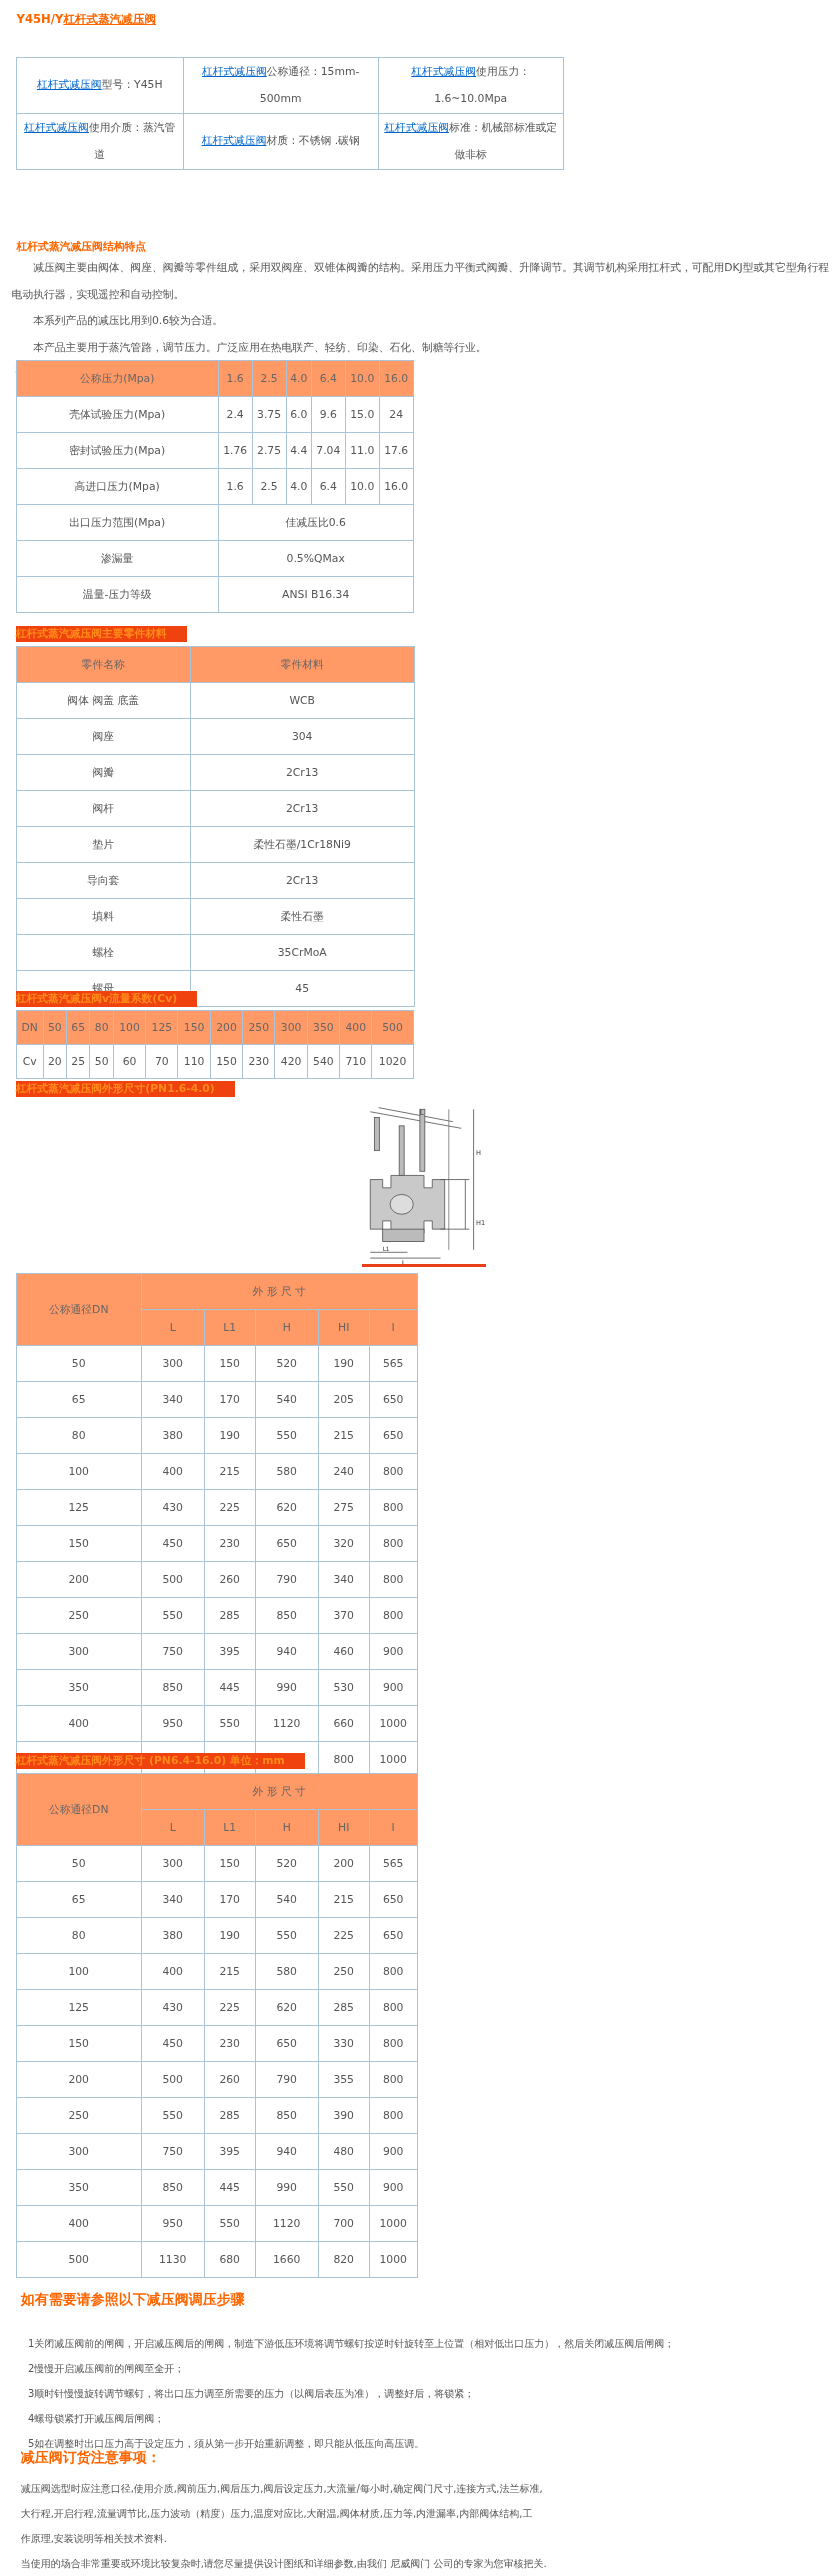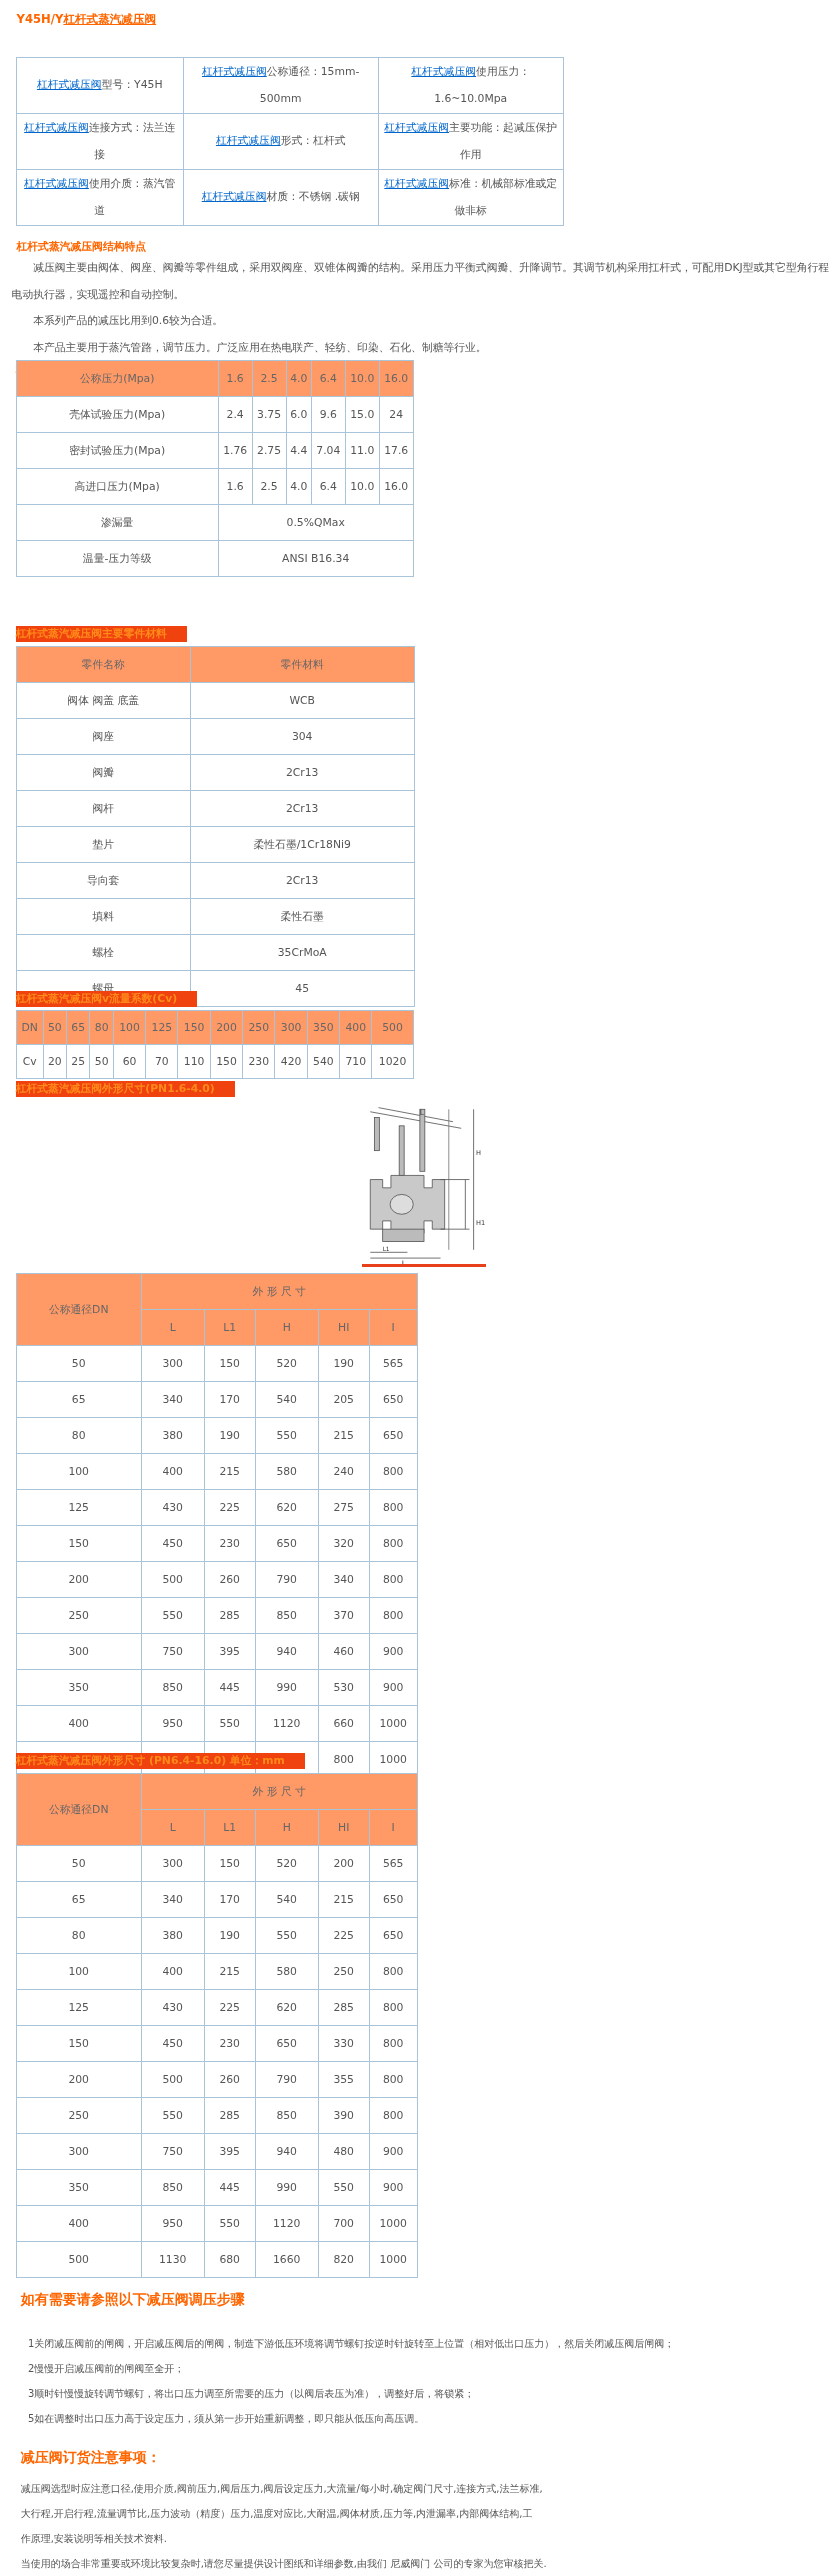--- a/index.html
+++ b/index.html
@@ -79,25 +79,20 @@
   </div>
 
   <table class="spec">
     <tbody>
         <tr>
       <td style="width:156px"><a href="#" class="kw">杠杆式减压阀</a><span>型号：Y45H</span></td>
       <td style="width:184px"><a href="#" class="kw">杠杆式减压阀</a><span>公称通径：15mm-500mm</span></td>
       <td><a href="#" class="kw">杠杆式减压阀</a><span>使用压力：1.6~10.0Mpa</span></td>
     </tr>
     <tr>
-      <td><a href="#" class="kw">杠杆式减压阀</a><span>连接方式：法兰连接</span></td>
-      <td><a href="#" class="kw">杠杆式减压阀</a><span>形式：杠杆式</span></td>
-      <td><a href="#" class="kw">杠杆式减压阀</a><span>主要功能：起减压保护作用</span></td>
-    </tr>
-    <tr>
       <td><a href="#" class="kw">杠杆式减压阀</a><span>使用介质：蒸汽管道</span></td>
       <td><a href="#" class="kw">杠杆式减压阀</a><span>材质：不锈钢 .碳钢</span></td>
       <td><a href="#" class="kw">杠杆式减压阀</a><span>标准：机械部标准或定做非标</span></td>
     </tr>
   </tbody>
     </table>
 
   <div class="section-h" style="top:240px;">杠杆式蒸汽减压阀结构特点</div>
   <div class="para" style="top:255px;">
     <p style="text-indent:2em">减压阀主要由阀体、阀座、阀瓣等零件组成，采用双阀座、双锥体阀瓣的结构。采用压力平衡式阀瓣、升降调节。其调节机构采用扛杆式，可配用DKJ型或其它型角行程电动执行器，实现遥控和自动控制。</p>
@@ -136,20 +131,24 @@
       <td>17.6</td>
     </tr>
     <tr>
       <td>高进口压力(Mpa)</td>
       <td>1.6</td>
       <td>2.5</td>
       <td>4.0</td>
       <td>6.4</td>
       <td>10.0</td>
       <td>16.0</td>
+    </tr>
+    <tr>
+      <td>出口压力范围(Mpa)</td>
+      <td colspan="6">佳减压比0.6</td>
     </tr>
     <tr>
       <td>渗漏量</td>
       <td colspan="6">0.5%QMax</td>
     </tr>
     <tr>
       <td>温量-压力等级</td>
       <td colspan="6">ANSI B16.34</td>
     </tr>
   </tbody>
@@ -488,20 +487,21 @@
           <td>1000</td>
         </tr>
   </tbody>
     </table>
 
   <div class="h-orange" style="top:2291px;">如有需要请参照以下减压阀调压步骤</div>
   <div class="steps" style="top:2317px;">
     <p>1关闭减压阀前的闸阀，开启减压阀后的闸阀，制造下游低压环境将调节螺钉按逆时针旋转至上位置（相对低出口压力），然后关闭减压阀后闸阀；</p>
     <p>2慢慢开启减压阀前的闸阀至全开；</p>
     <p>3顺时针慢慢旋转调节螺钉，将出口压力调至所需要的压力（以阀后表压为准），调整好后，将锁紧；</p>
+    <p>4螺母锁紧打开减压阀后闸阀；</p>
     <p>5如在调整时出口压力高于设定压力，须从第一步开始重新调整，即只能从低压向高压调。</p>
   </div>
 
   <div class="h-orange" style="top:2449px;">减压阀订货注意事项：</div>
   <div class="notes" style="top:2476px;">
     <p>减压阀选型时应注意口径,使用介质,阀前压力,阀后压力,阀后设定压力,大流量/每小时,确定阀门尺寸,连接方式,法兰标准,</p>
     <p>大行程,开启行程,流量调节比,压力波动（精度）压力,温度对应比,大耐温,阀体材质,压力等,内泄漏率,内部阀体结构,工</p>
     <p>作原理,安装说明等相关技术资料.</p>
     <p>当使用的场合非常重要或环境比较复杂时,请您尽量提供设计图纸和详细参数,由我们 尼威阀门 公司的专家为您审核把关.</p>
   </div>

